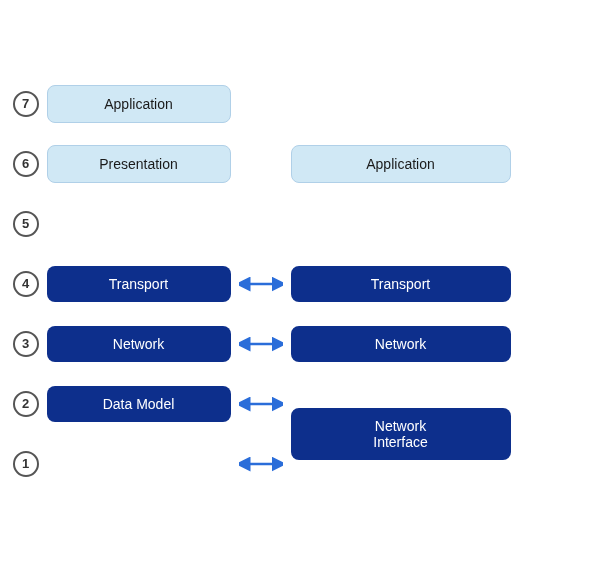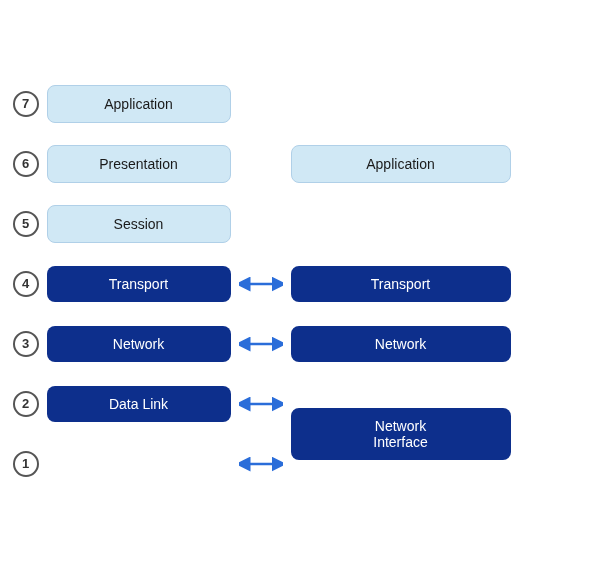--- a/index.html
+++ b/index.html
@@ -190,23 +190,20 @@
     <div class="gnum" style="grid-row:2;grid-column:1;">
       <div class="layer-num">6</div>
     </div>
     <div class="glayer" style="grid-row:2;grid-column:2;">
       <div class="layer-box light-blue">Presentation</div>
     </div>
 
     <div class="gnum" style="grid-row:3;grid-column:1;">
       <div class="layer-num">5</div>
     </div>
-    <div class="glayer" style="grid-row:3;grid-column:2;">
-      <div class="layer-box light-blue">Session</div>
-    </div>
 
     <div class="gnum" style="grid-row:4;grid-column:1;">
       <div class="layer-num">4</div>
     </div>
     <div class="glayer" style="grid-row:4;grid-column:2;">
       <div class="layer-box dark-blue">Transport</div>
     </div>
 
     <div class="arrow-cell" style="grid-row:4;">
       <svg width="44" height="18" viewBox="0 0 44 18">
@@ -240,21 +237,21 @@
           </marker>
         </defs>
         <line x1="4" y1="9" x2="40" y2="9" stroke="#2a6dd9" stroke-width="2.5" marker-start="url(#ah2e)" marker-end="url(#ah2s)"></line>
       </svg>
     </div>
 
     <div class="gnum" style="grid-row:6;grid-column:1;">
       <div class="layer-num">2</div>
     </div>
     <div class="glayer" style="grid-row:6;grid-column:2;">
-      <div class="layer-box dark-blue">Data Link</div>
+      <div class="layer-box dark-blue">Data Model</div>
     </div>
 
     <div class="arrow-cell" style="grid-row:6;">
       <svg width="44" height="18" viewBox="0 0 44 18">
         <defs>
           <marker id="ah3s" markerWidth="6" markerHeight="6" refX="3" refY="3" orient="auto">
             <path d="M0,0 L6,3 L0,6 Z" fill="#2a6dd9"></path>
           </marker>
           <marker id="ah3e" markerWidth="6" markerHeight="6" refX="3" refY="3" orient="auto-start-reverse">
             <path d="M0,0 L6,3 L0,6 Z" fill="#2a6dd9"></path>

